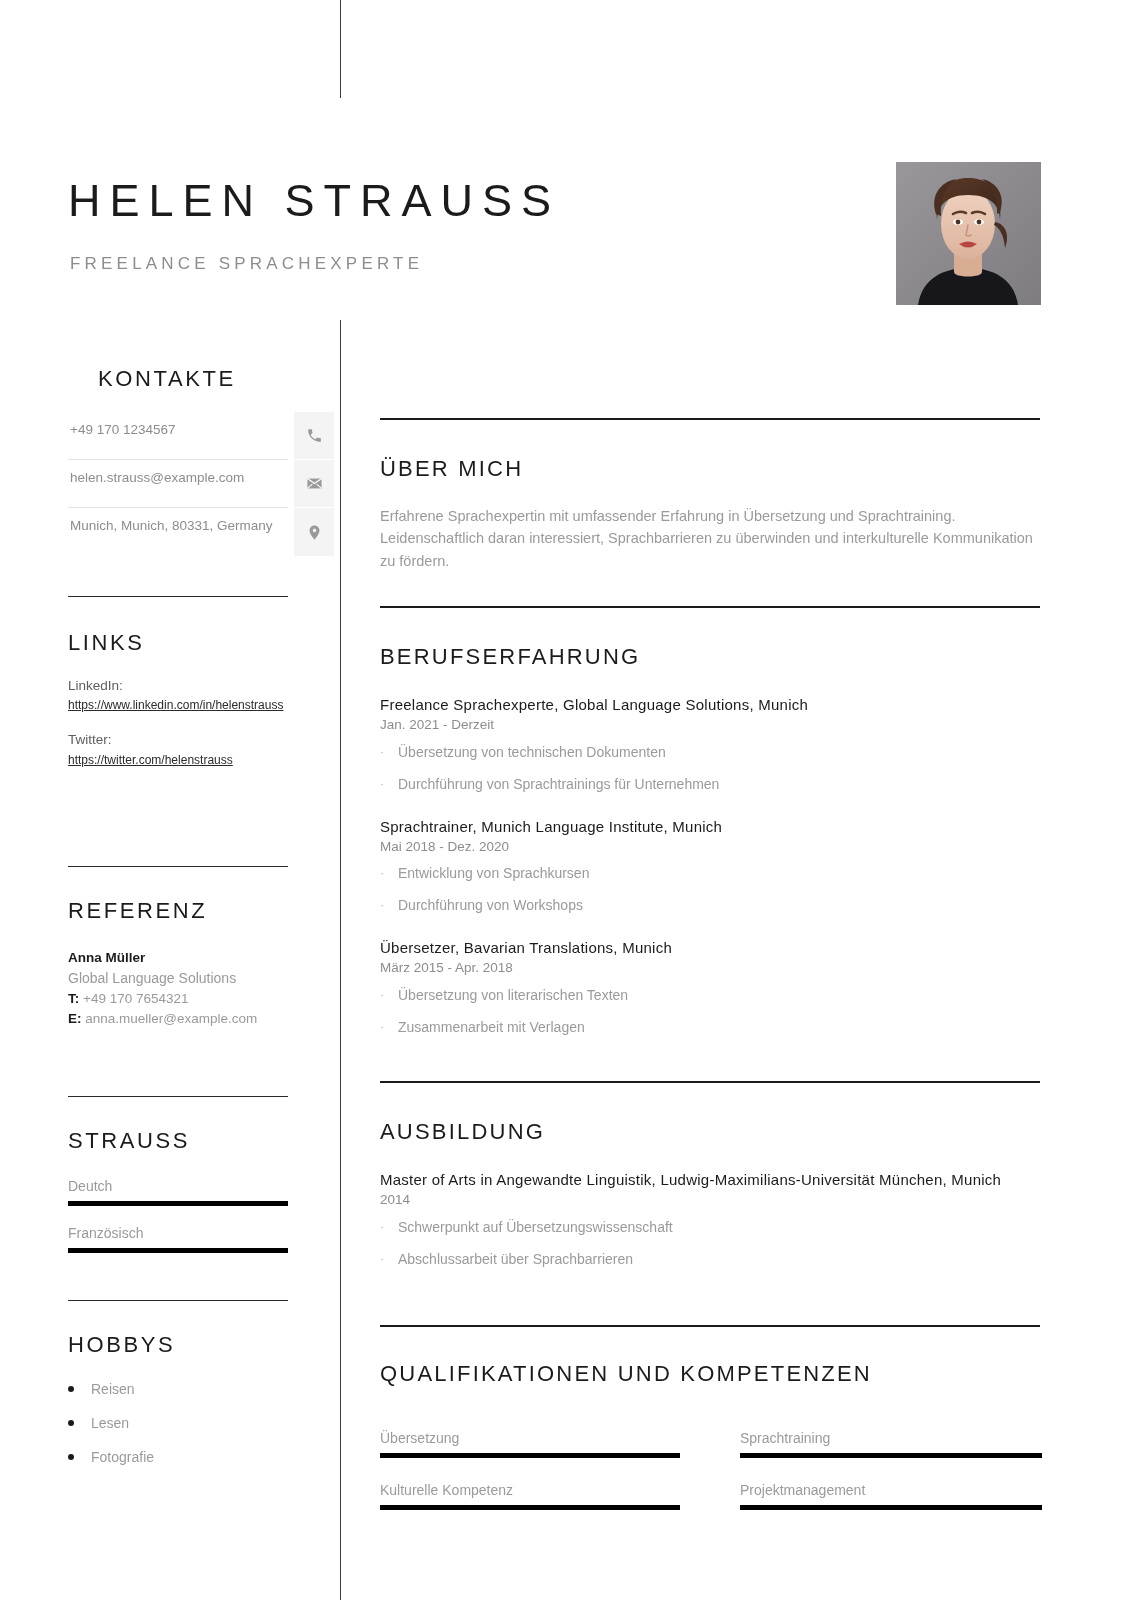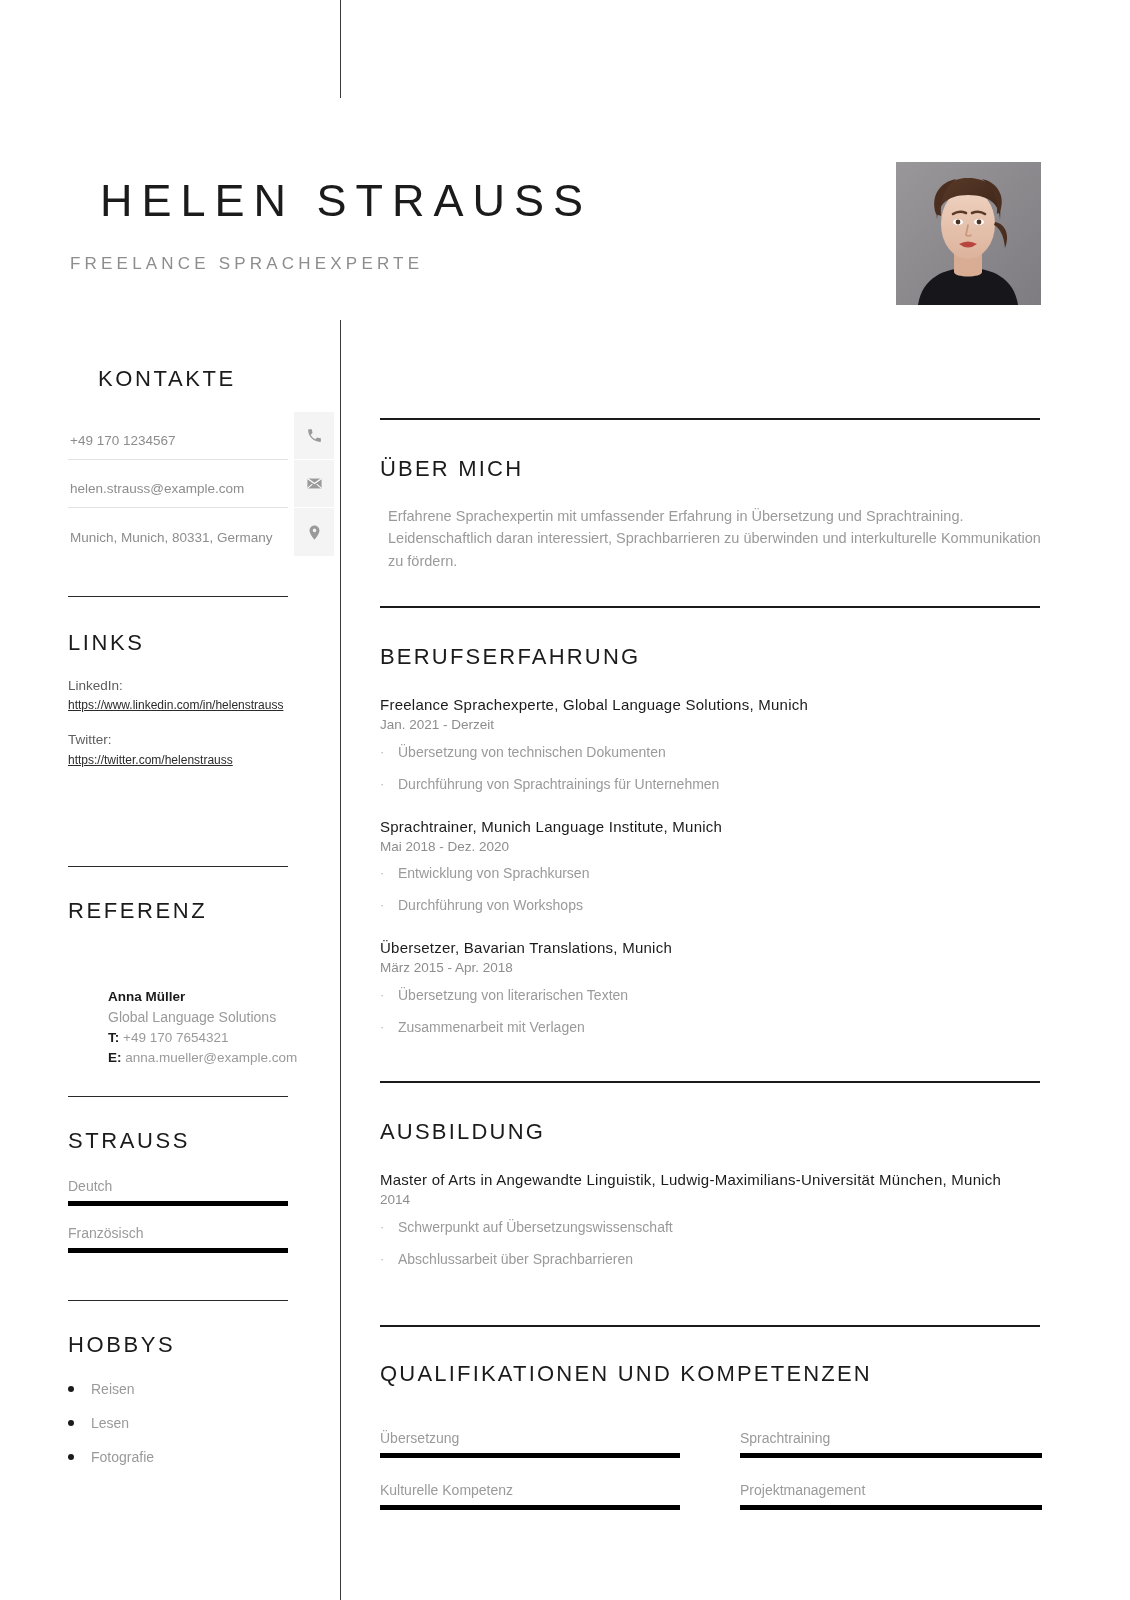--- a/index.html
+++ b/index.html
@@ -39,21 +39,20 @@
   .name {
     position: absolute;
     left: 68px;
     top: 178px;
     font-size: 45px;
     font-weight: 300;
     letter-spacing: 9px;
     color: #1b1b1b;
     white-space: nowrap;
     line-height: 1;
-    margin-left: 32px;
   }
   .subtitle {
     position: absolute;
     left: 70px;
     top: 255px;
     font-size: 17px;
     font-weight: 300;
     letter-spacing: 4.2px;
     color: #8d8d8d;
     white-space: nowrap;
@@ -86,21 +85,21 @@
     left: 68px;
     width: 220px;
     height: 1px;
     background: #2a2a2a;
   }
 
   
   .contact-row {
     position: relative;
     display: flex;
-    align-items: flex-end;
+    align-items: flex-start;
     min-height: 48px;
     border-bottom: 1px solid #e3e3e3;
   }
   .contact-row:last-child { border-bottom: none; }
   .contact-text {
     flex: 1;
     font-size: 13.5px;
     color: #8d8d8d;
     line-height: 1.45;
     padding: 8px 10px 8px 2px;
@@ -208,21 +207,20 @@
     letter-spacing: 2.2px;
     color: #1b1b1b;
     line-height: 1;
     white-space: nowrap;
   }
   .about-text {
     font-size: 14.5px;
     color: #9a9a9a;
     font-weight: 300;
     line-height: 1.55;
-    margin-left: 8px;
   }
 
   .job { margin-bottom: 22px; }
   .job-title {
     font-size: 15px;
     color: #1b1b1b;
     font-weight: 400;
     letter-spacing: .25px;
     line-height: 1.35;
   }
@@ -373,21 +371,21 @@
       <a class="link-url" href="#">https://twitter.com/helenstrauss</a>
     </div>
   </div>
 
   <div class="hr-side" style="top:866px;"></div>
 
   <div class="side-block" style="top:900px;">
     <div class="side-h">REFERENZ</div>
   </div>
 
-  <div class="side-block" style="top:987px;margin-left:40px;">
+  <div class="side-block" style="top:948px;">
     <div class="ref-name">Anna Müller</div>
     <div class="ref-org">Global Language Solutions</div>
     <div class="ref-line">
       <b>T:</b>
       <span>+49 170 7654321</span>
     </div>
     <div class="ref-line">
       <b>E:</b>
       <span>anna.mueller@example.com</span>
     </div>

